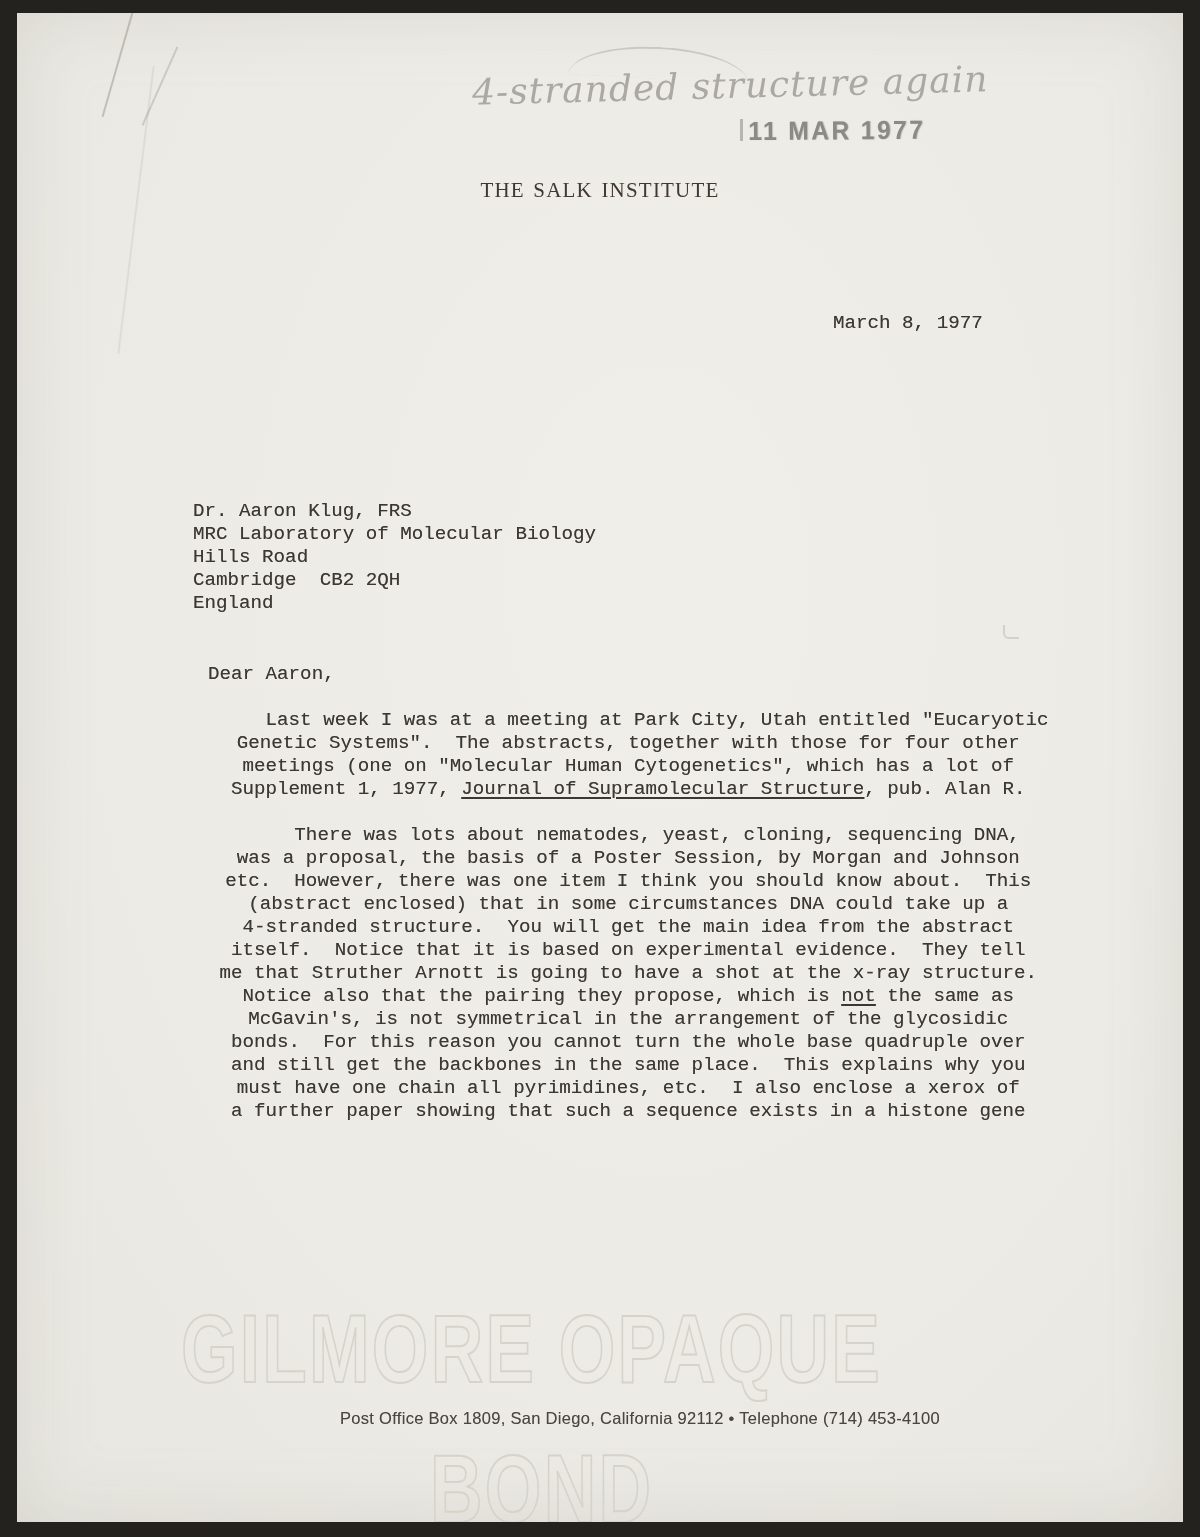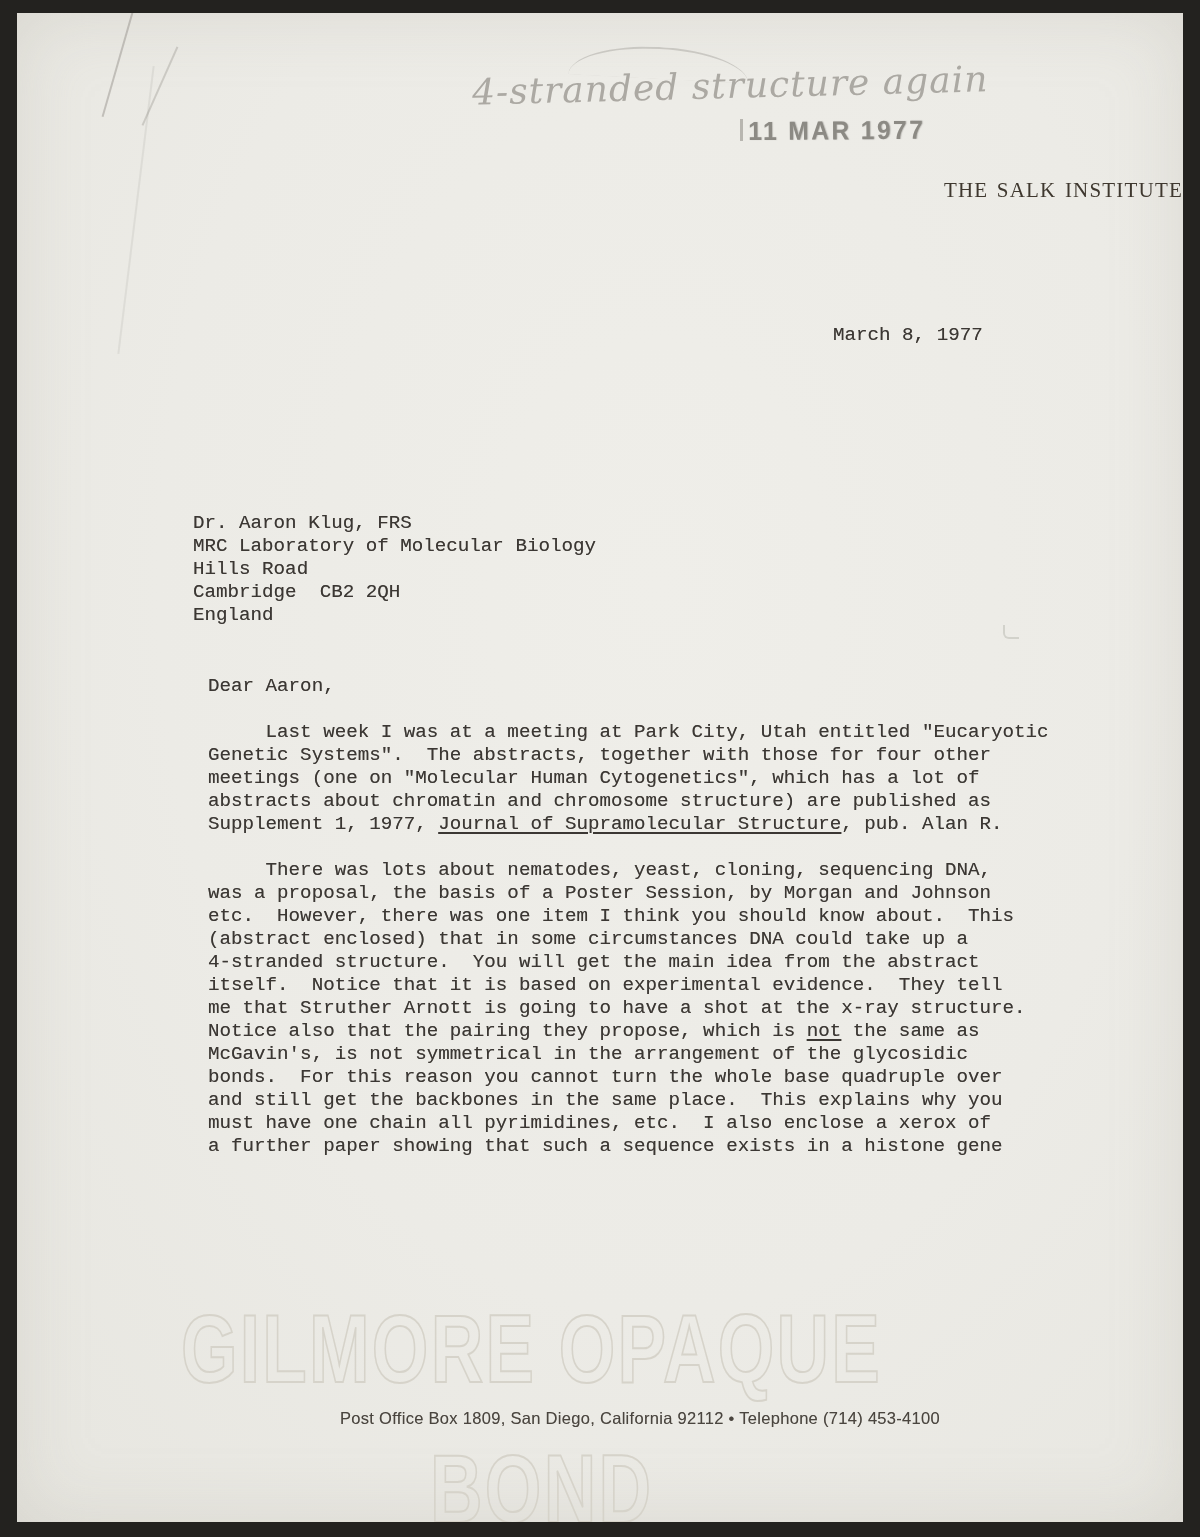--- a/index.html
+++ b/index.html
@@ -17,23 +17,23 @@
   }
   
   .tline {
     white-space:pre;
     font-family:"Liberation Mono", monospace;
     font-size:19.2px; line-height:23px;
     color: var(--c-ink, #3b3733);
     text-shadow: 0 0 .6px rgba(59,55,51,.55);
   }
   .tline .u { text-decoration: underline; text-decoration-thickness:1.5px; text-underline-offset:3px; }
-  .abs { position:absolute;margin-top:12px; }
+  .abs { position:absolute; }
   .letterhead-title {
-    position:absolute; left:0; top:165px; width:100%; text-align:right;
+    position:absolute; left:0; top:165px; width:100%; text-align:center;
     font-family:"Liberation Serif", serif; font-size:21px;
     letter-spacing:1.2px; word-spacing:2px;
     color: var(--c-letterhead, #3f382f);
   }
   .handwriting {
     position:absolute; left:455px; top:52px;
     font-family:"DejaVu Serif", serif; font-style:italic;
     font-size:36px; letter-spacing:1px; white-space:nowrap;
     color: var(--c-pencil, #a5a29c);
     transform: rotate(-1.5deg);
@@ -63,21 +63,21 @@
   .ps3 { left:118px; top:52px; width:1.5px; height:290px; transform:rotate(7deg); opacity:.32; }
   .blemish {
     position:absolute; left:986px; top:612px; width:14px; height:12px;
     border-left:2px solid rgba(150,148,140,.30);
     border-bottom:2px solid rgba(150,148,140,.30);
     border-bottom-left-radius:6px;
   }
   .date-line { left:816px; top:299px; }
   .recipient { left:176px; top:487px; }
   .salutation-line { left:191px; top:650px; }
-  .letter-body { left:191px; top:696px; }
+  .letter-body { left:191px; top:696px;text-align:center; }
   .letter-body .para { margin:0 0 23px 0; }
   .footer-line {
     position:absolute; left:0; top:1396px; width:100%; text-align:center;
     font-family:"Liberation Sans", sans-serif; font-size:16.5px;
     letter-spacing:.3px;
     color: var(--c-footer, #4a453f);
     text-shadow: 0 0 .5px rgba(74,69,63,.4);
     z-index:3;
     padding-left:40px;
   }
@@ -129,21 +129,20 @@
         <div class="tline"><span>England</span></div>
       </div>
 
     <div class="abs tline salutation-line">Dear Aaron,</div>
 
     <div class="abs letter-body">
         <div class="para">
           <div class="tline"><span>     Last week I was at a meeting at Park City, Utah entitled "Eucaryotic</span></div>
           <div class="tline"><span>Genetic Systems".  The abstracts, together with those for four other</span></div>
           <div class="tline"><span>meetings (one on "Molecular Human Cytogenetics", which has a lot of</span></div>
-          <div class="tline"><span>abstracts about chromatin and chromosome structure) are published as</span></div>
           <div class="tline"><span>Supplement 1, 1977, </span><span class="u">Journal of Supramolecular Structure</span><span>, pub. Alan R.</span></div>
         </div>
         <div class="para">
           <div class="tline"><span>     There was lots about nematodes, yeast, cloning, sequencing DNA,</span></div>
           <div class="tline"><span>was a proposal, the basis of a Poster Session, by Morgan and Johnson</span></div>
           <div class="tline"><span>etc.  However, there was one item I think you should know about.  This</span></div>
           <div class="tline"><span>(abstract enclosed) that in some circumstances DNA could take up a</span></div>
           <div class="tline"><span>4-stranded structure.  You will get the main idea from the abstract</span></div>
           <div class="tline"><span>itself.  Notice that it is based on experimental evidence.  They tell</span></div>
           <div class="tline"><span>me that Struther Arnott is going to have a shot at the x-ray structure.</span></div>

